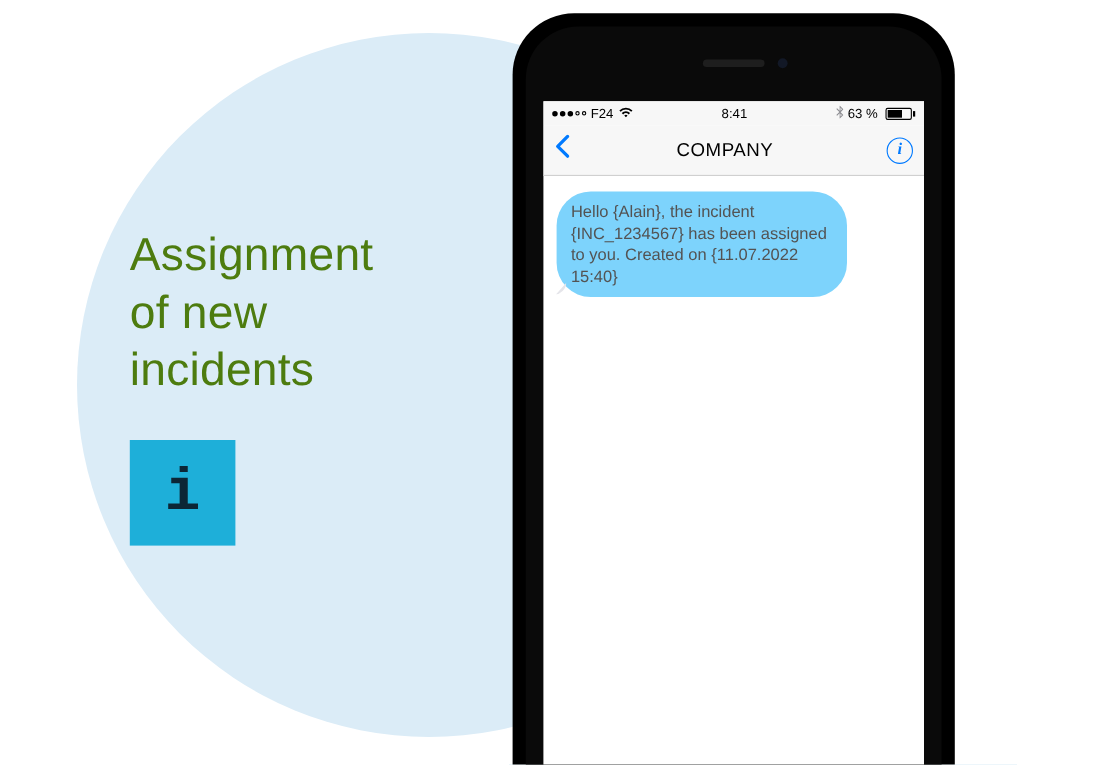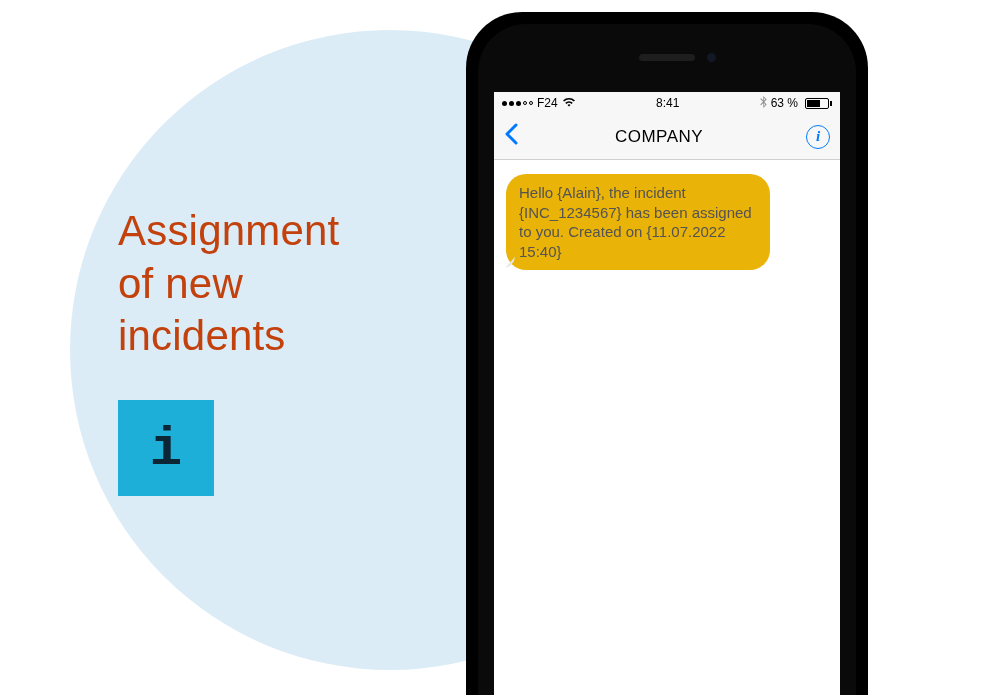--- a/index.html
+++ b/index.html
@@ -19,21 +19,21 @@
       background: #dbecf7;
       left: 70px;
       top: 30px;
     }
     .heading {
       position: absolute;
       left: 118px;
       top: 205px;
       font-size: 42px;
       font-weight: 300;
-      color: #c2410c;
+      color: #4d7c0f;
       line-height: 1.25;
       letter-spacing: 0.2px;
     }
     .info-square {
       position: absolute;
       left: 118px;
       top: 400px;
       width: 96px;
       height: 96px;
       background: #1eafd9;
@@ -173,22 +173,22 @@
       color: #007aff;
       font-family: Georgia, serif;
       font-style: italic;
       font-size: 15px;
       font-weight: 600;
     }
     .messages {
       padding: 14px 12px;
     }
     .bubble {
-      background: #eab308;
-      border-radius: 20px;
+      background: #7dd3fc;
+      border-radius: 31px;
       padding: 9px 13px;
       max-width: 82%;
       font-size: 15px;
       line-height: 1.3;
       color: #535353;
       position: relative;
     }
     .bubble::before {
       content: "";
       position: absolute;

